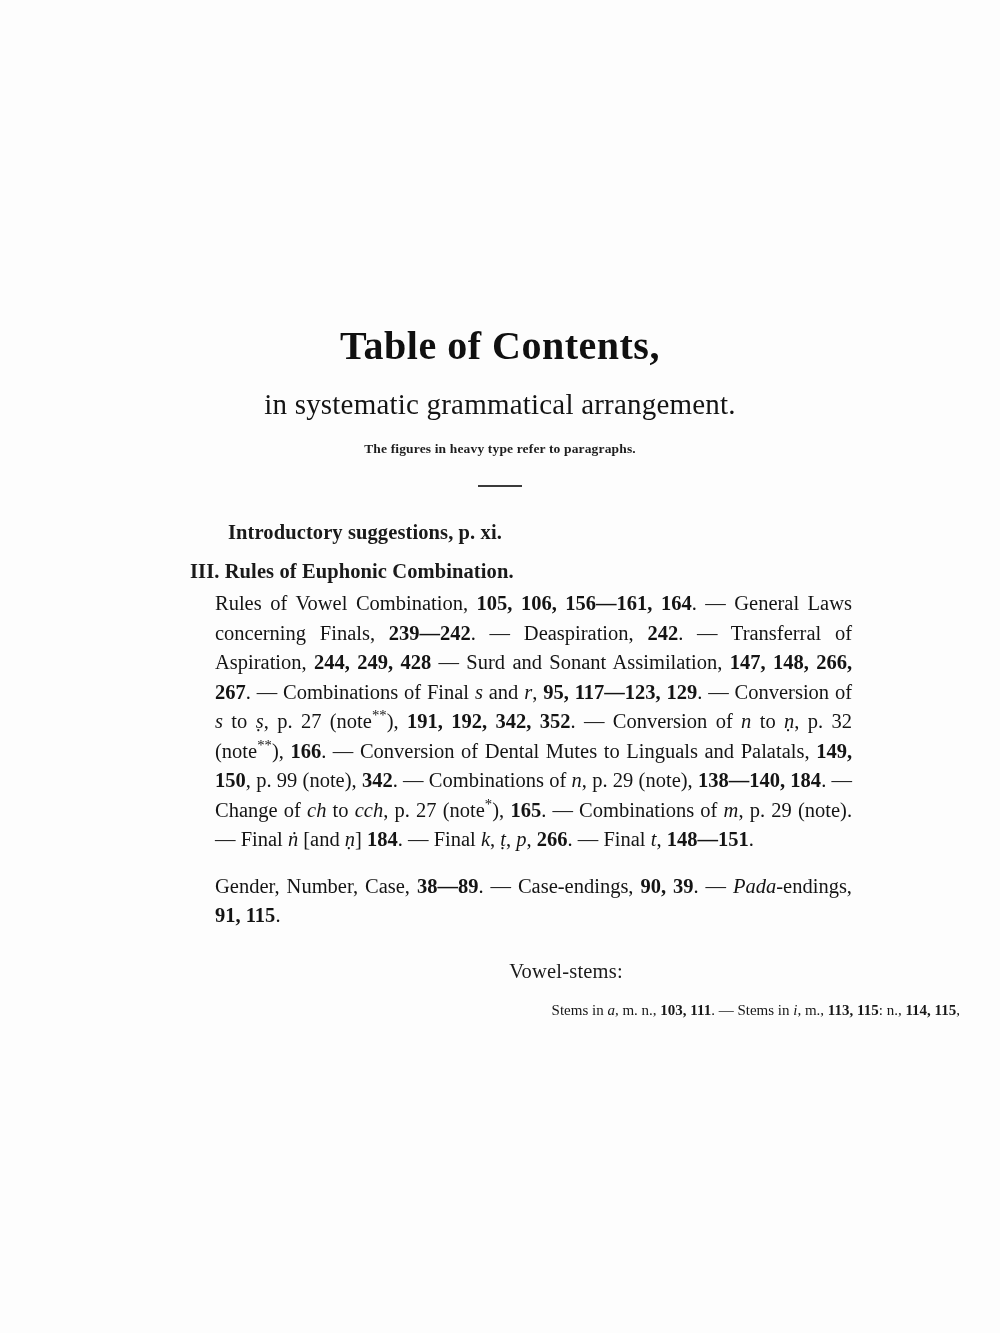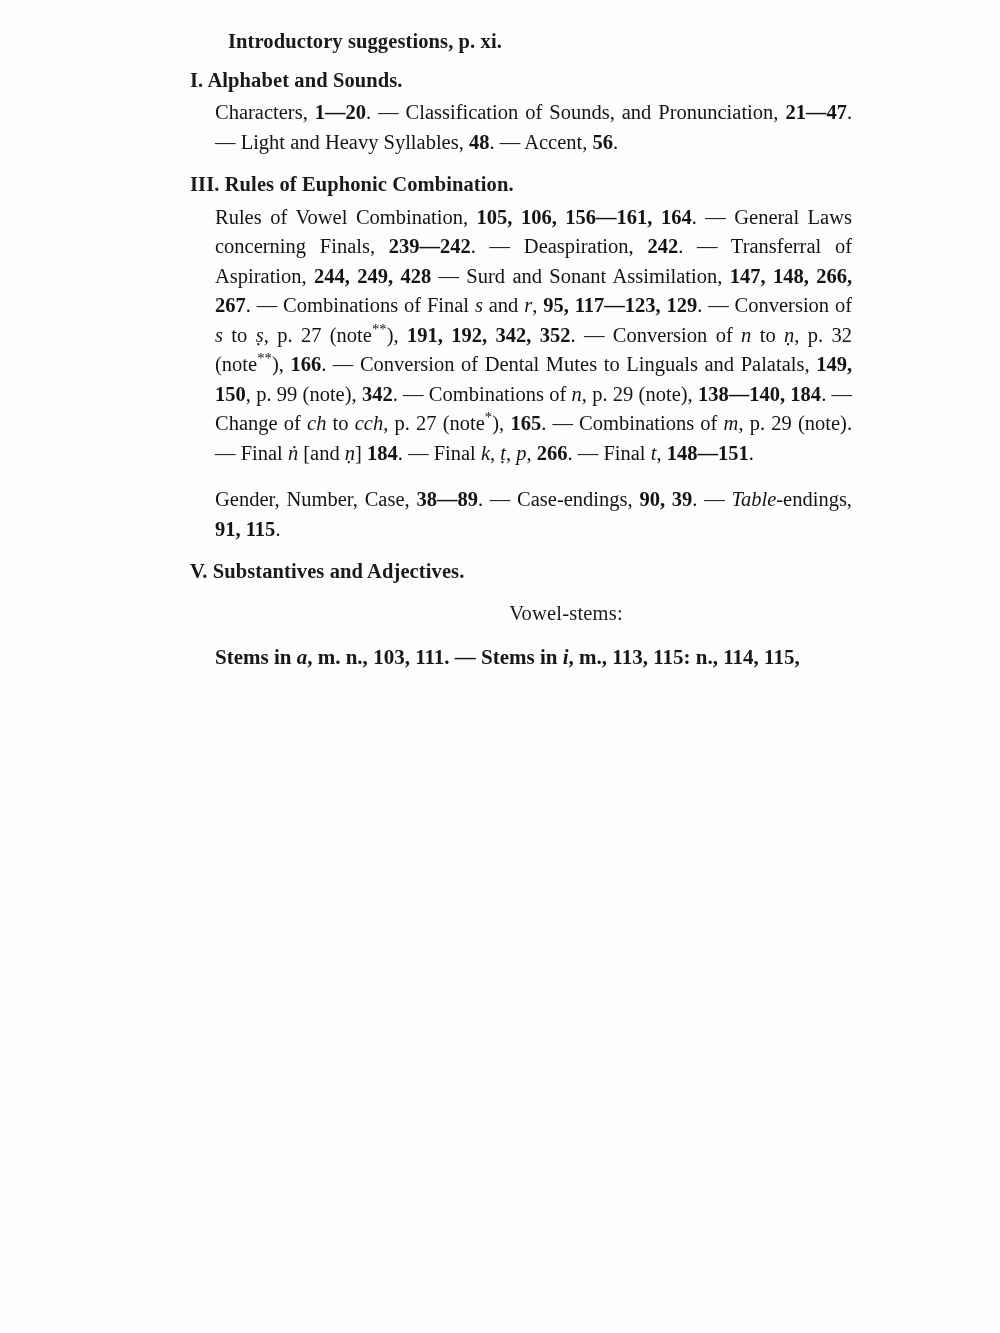--- a/index.html
+++ b/index.html
@@ -129,60 +129,63 @@
     font-size: 20.5px;
     font-weight: 400;
     letter-spacing: 0.2px;
   }
 
   .last-line {
     margin: 0;
     padding-top: 17px;
     padding-left: 215px;
     padding-right: 40px;
-    font-size: 21px;
-    font-weight: 700;
+    font-size: 15px;
+    font-weight: 400;
     line-height: 1.44;
-    text-align: left;
+    text-align: right;
     color: #171717;
   }
 
   sup {
     font-size: 0.72em;
     vertical-align: super;
     line-height: 0;
   }
 </style>
 </head>
 <body>
 
 <div class="page">
   <div class="content">
 
+    <div class="title-block">
+      <h1 class="main-title">Table of Contents,</h1>
+      <h2 class="subtitle">in systematic grammatical arrangement.</h2>
+      <p class="note-line">The figures in heavy type refer to paragraphs.</p>
+      <div class="divider-wrap">
+        <span class="divider"></span>
+      </div>
+    </div>
 
     <p class="intro-line">Introductory suggestions, p. xi.</p>
 
     <ul class="toc">
 
-      <li class="section">
-        <p class="sec-head">I. Alphabet and Sounds.</p>
-        <p class="sec-body">Characters, <b>1—20</b>. — Classification of Sounds, and Pronunciation, <b>21—47</b>. — Light and Heavy Syllables, <b>48</b>. — Accent, <b>56</b>.</p>
-      </li>
 
 
       <li class="section">
         <p class="sec-head">III. Rules of Euphonic Combination.</p>
         <p class="sec-body">Rules of Vowel Combination, <b>105, 106, 156—161, 164</b>. — General Laws concerning Finals, <b>239—242</b>. — Deaspiration, <b>242</b>. — Transferral of Aspiration, <b>244, 249, 428</b>  — Surd and Sonant Assimilation, <b>147, 148, 266, 267</b>. — Combinations of Final <i>s</i> and <i>r</i>, <b>95, 117—123, 129</b>. — Conversion of <i>s</i> to <i>ṣ</i>, p. 27 (note<sup>**</sup>), <b>191, 192, 342, 352</b>. — Conversion of <i>n</i> to <i>ṇ</i>, p. 32 (note<sup>**</sup>), <b>166</b>. — Conversion of Dental Mutes to Linguals and Palatals, <b>149, 150</b>, p. 99 (note), <b>342</b>. — Combinations of <i>n</i>, p. 29 (note), <b>138—140, 184</b>. — Change of <i>ch</i> to <i>cch</i>, p. 27 (note<sup>*</sup>), <b>165</b>. — Combinations of <i>m</i>, p. 29 (note). — Final <i>ṅ</i> [and <i>ṇ</i>] <b>184</b>. — Final <i>k</i>, <i>ṭ</i>, <i>p</i>, <b>266</b>. — Final <i>t</i>, <b>148—151</b>.</p>
       </li>
 
       <li class="section">
-        <p class="sec-body">Gender, Number, Case, <b>38—89</b>. — Case-endings, <b>90, 39</b>. — <i>Table</i>-endings, <b>91, 115</b>.</p>
+        <p class="sec-body">Gender, Number, Case, <b>38—89</b>. — Case-endings, <b>90, 39</b>. — <i>Pada</i>-endings, <b>91, 115</b>.</p>
       </li>
 
       <li class="section">
-        <p class="sec-head">V. Substantives and Adjectives.</p>
         <p class="centered-sub">Vowel-stems:</p>
         <p class="last-line">Stems in <i>a</i>, m. n., <b>103, 111</b>. — Stems in <i>i</i>, m., <b>113, 115</b>: n., <b>114, 115</b>,</p>
       </li>
 
     </ul>
   </div>
 </div>
 
 </body></html>

